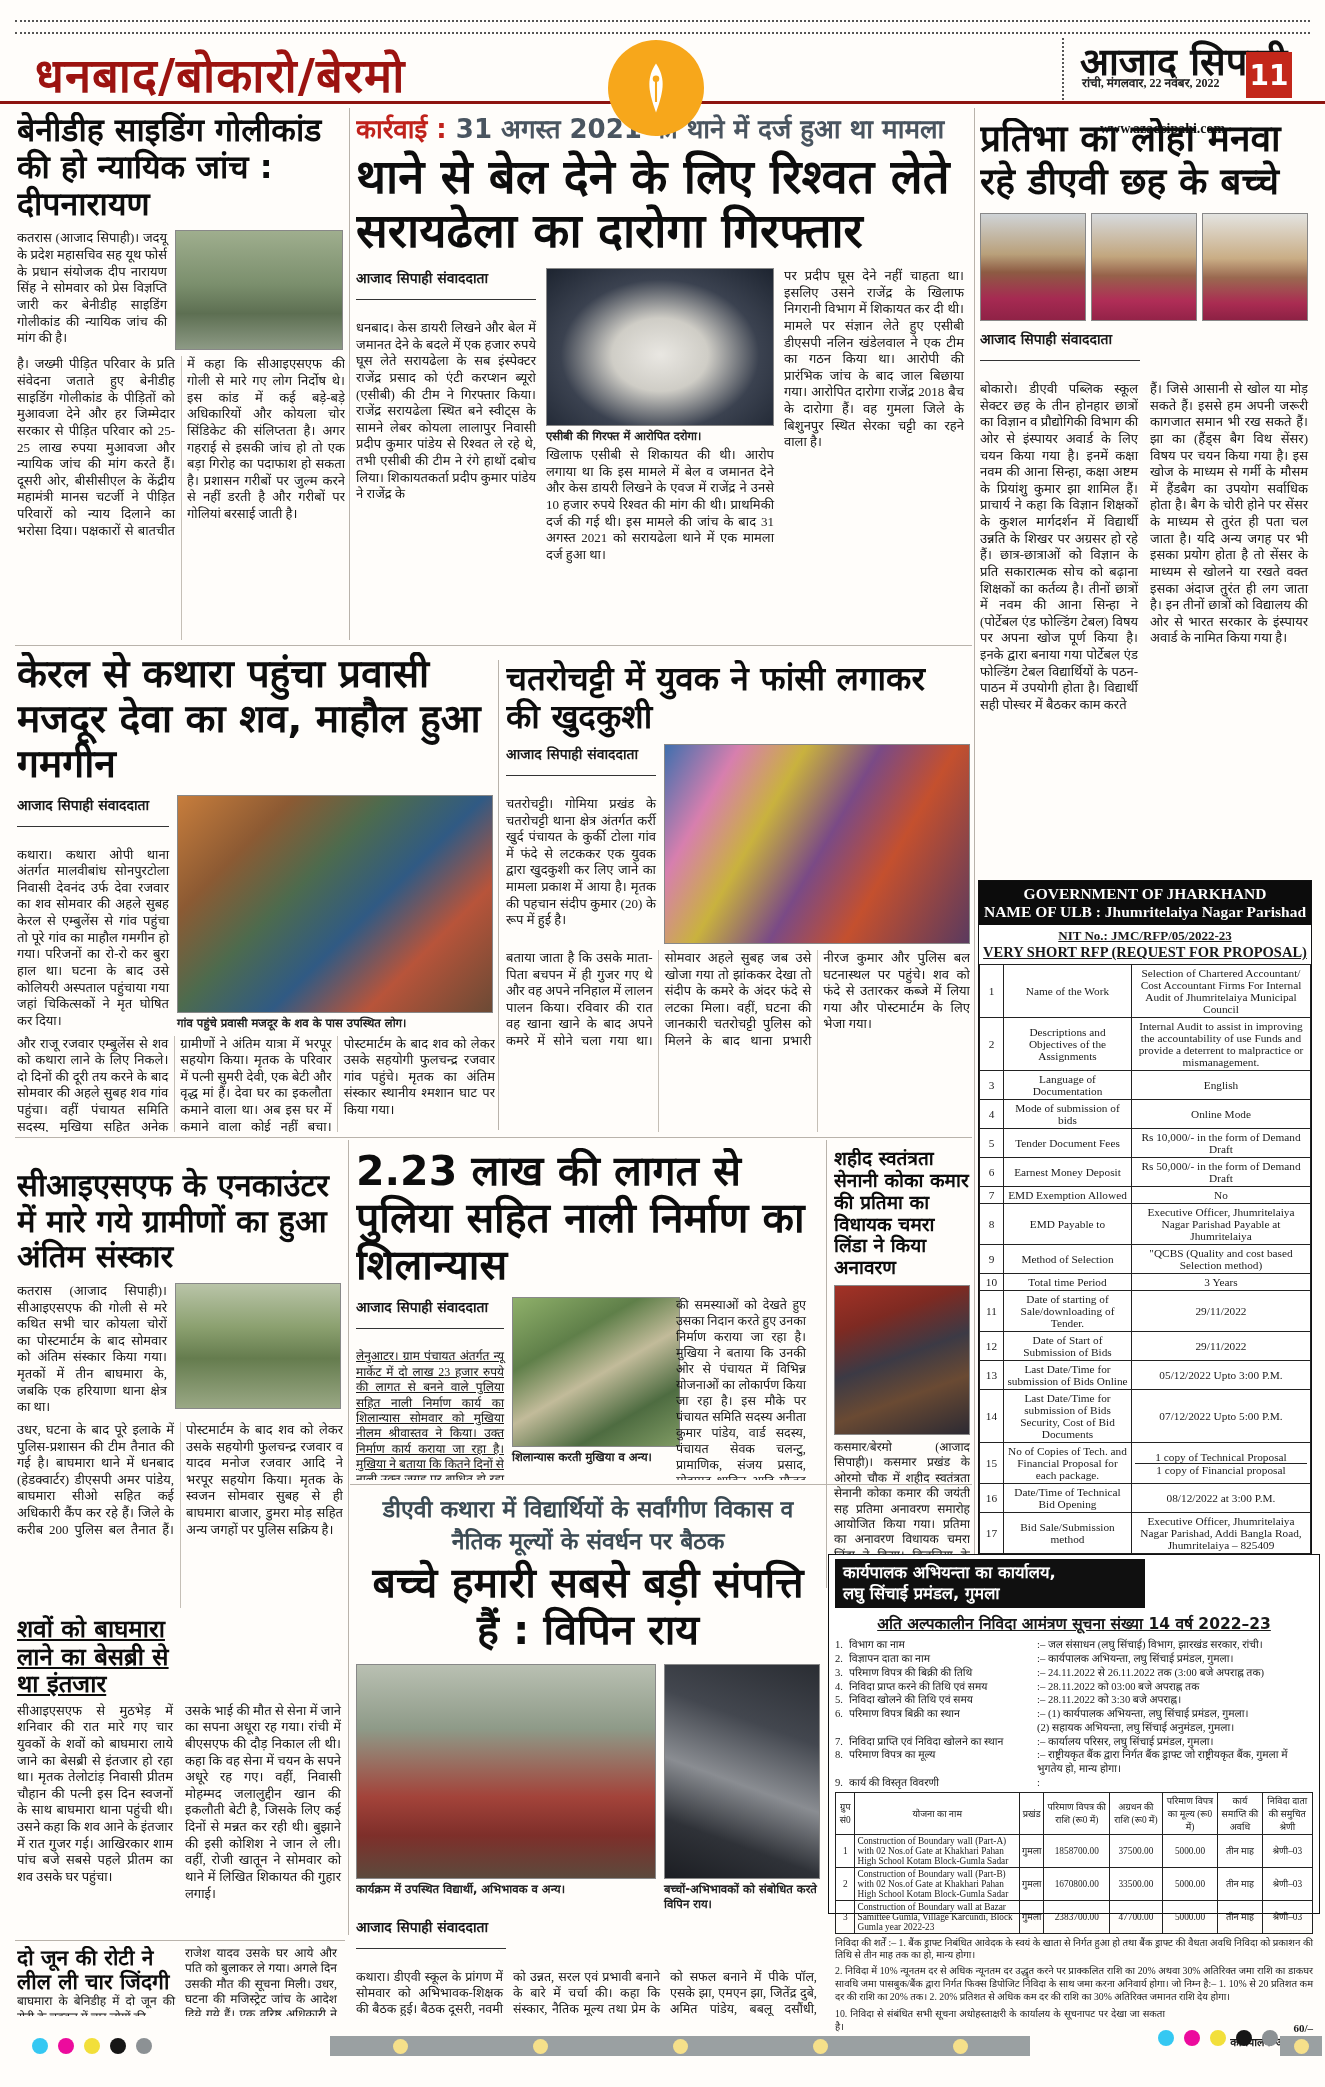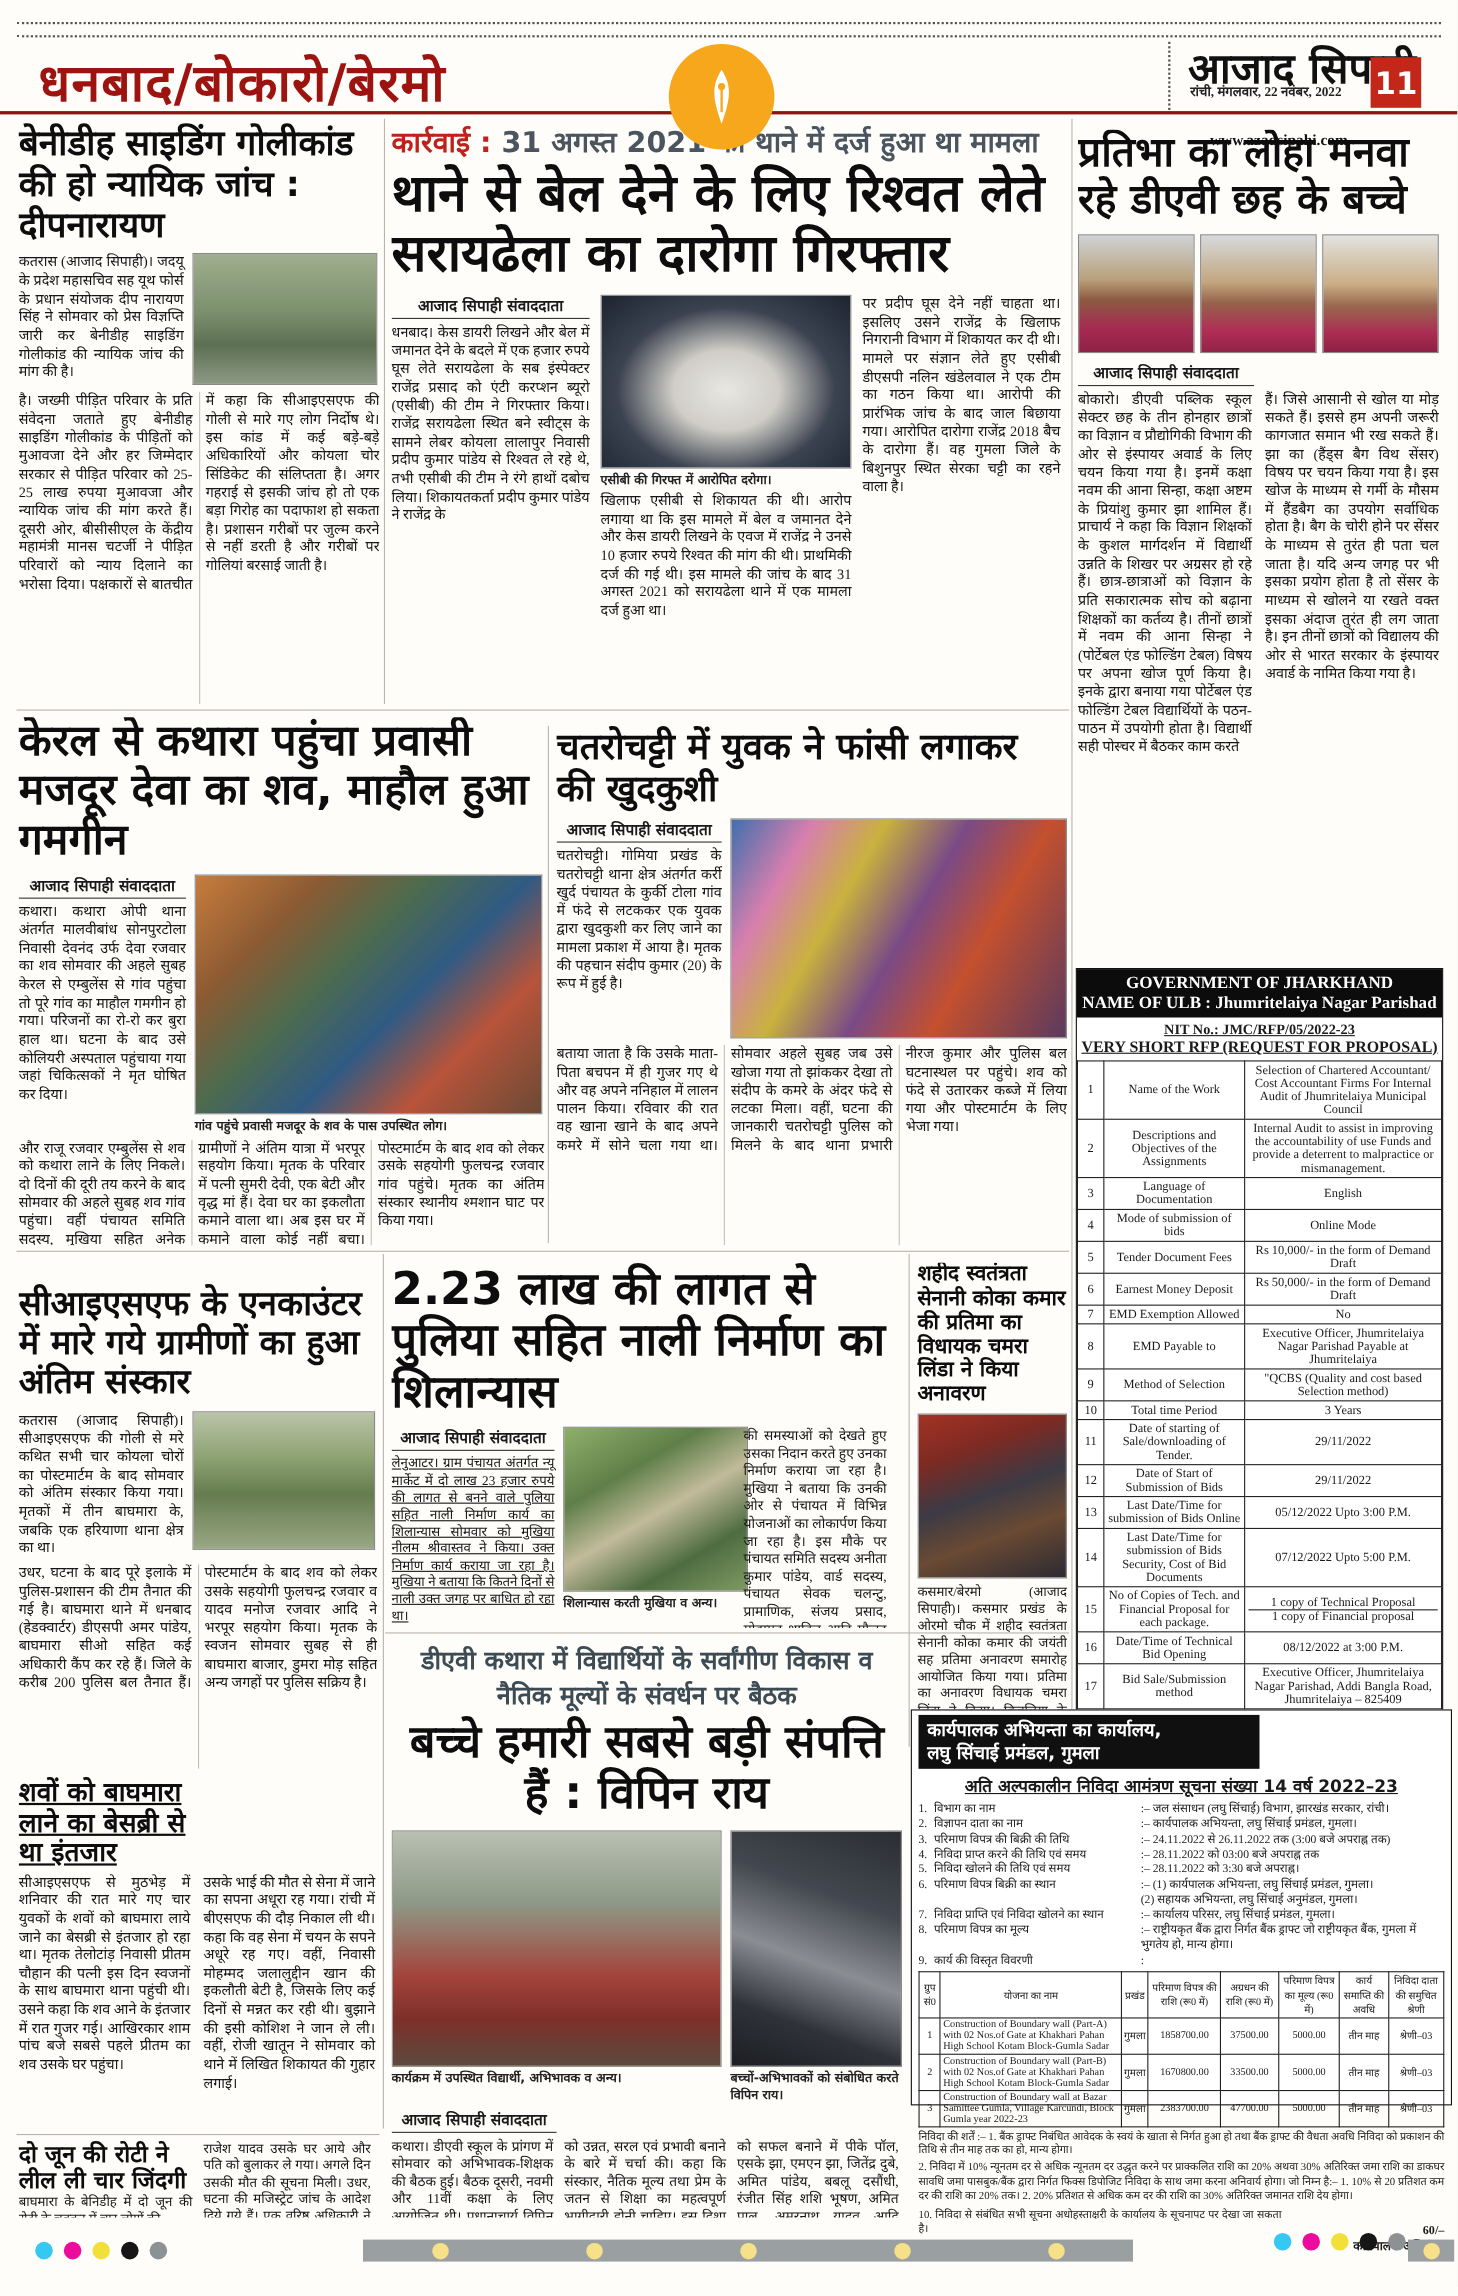--- a/index.html
+++ b/index.html
@@ -14,21 +14,21 @@
   .masthead-region { font-size:47px; font-weight:bold; color:#9c1310; letter-spacing:1px; font-family:"DejaVu Sans", sans-serif; }
   .paper-name { font-size:38px; font-weight:bold; color:#111; font-family:"DejaVu Sans", sans-serif; }
   .dateline { font-size:12px; font-weight:bold; color:#222; }
   .website { font-size:14px; font-weight:bold; color:#111;margin-top:32px; }
   .pageno-box { width:46px; height:46px; background:#c3271a; color:#fff; font-size:28px; font-weight:bold;
                 display:flex; align-items:center; justify-content:center; font-family:"DejaVu Sans", sans-serif; }
   .logo-circle { width:96px; height:96px; border-radius:50%; background:#f7a71b; display:flex; align-items:center; justify-content:center; z-index:5; }
 
   .hl { font-weight:bold; color:#0d0d0d; font-family:"DejaVu Sans", sans-serif; line-height:1.15; }
   .kicker { font-family:"DejaVu Sans", sans-serif; font-weight:bold; }
-  .byline { font-size:14px; font-weight:bold; text-align:center; border-bottom:1px solid #333; padding-bottom:2px; margin-bottom:4px; font-family:"DejaVu Sans", sans-serif; }
+  .byline { font-size:14px; font-weight:bold; text-align:left; border-bottom:1px solid #333; padding-bottom:12px; margin-bottom:20px; font-family:"DejaVu Sans", sans-serif; }
   .body-txt { font-size:13px; line-height:1.28; text-align:justify; color:#161616; }
   .cols2 { column-count:2; column-gap:12px; column-rule:1px solid #c5bfb6; }
   .cols3 { column-count:3; column-gap:12px; column-rule:1px solid #c5bfb6; }
   .caption { font-size:11.5px; font-weight:bold; color:#222; padding-top:2px; font-family:"DejaVu Sans", sans-serif; }
   .photo { border:1px solid #888; }
 
   
   .govt-box { border:1.5px solid #111; background:#fff; }
   .govt-head { background:#0c0c0c; color:#fff; text-align:center; font-weight:bold; font-size:15.5px; padding:4px 2px; font-family:"Liberation Serif", serif; }
   .govt-nit { text-align:center; font-weight:bold; font-size:13px; text-decoration:underline; padding-top:3px; }

